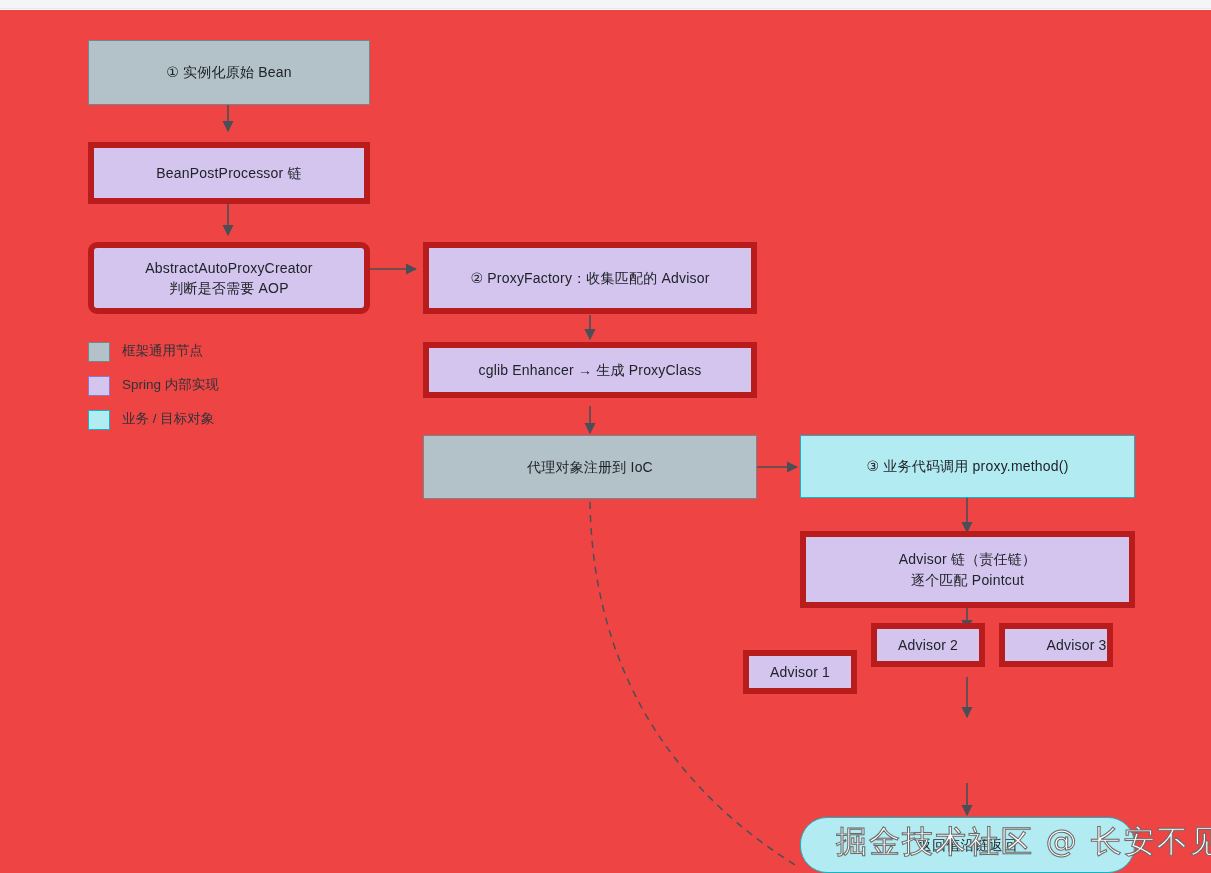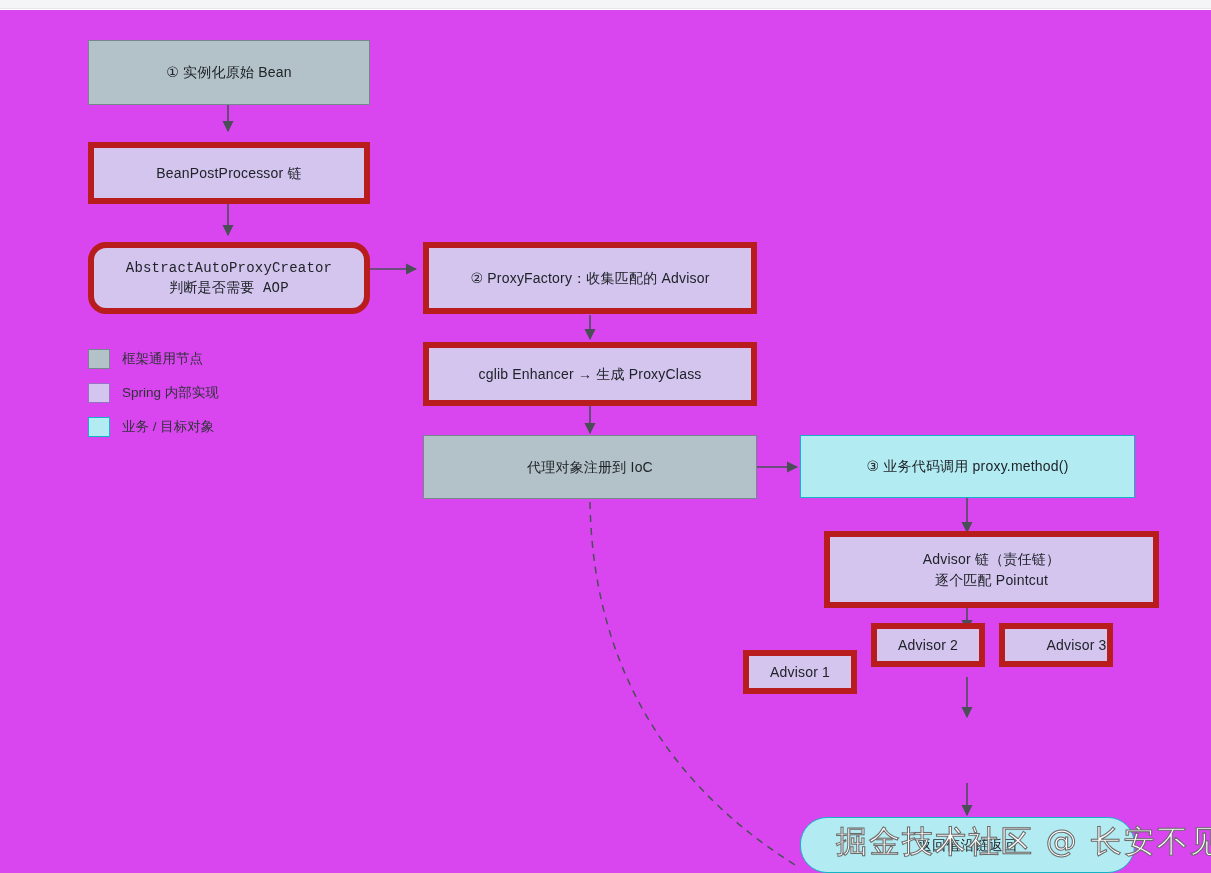--- a/index.html
+++ b/index.html
@@ -25,21 +25,21 @@
     border-bottom: 1px solid #e6e7ea;
     box-sizing: border-box;
   }
 
   
   #canvas {
     position: absolute;
     left: 0; top: 10px;
     width: 1211px;
     height: 863px;
-    background: #d946ef;
+    background: #ef4444;
     overflow: hidden;
   }
 
   
   #edges {
     position: absolute;
     left: 0; top: 0;
     width: 1211px;
     height: 863px;
     pointer-events: none;
@@ -65,32 +65,32 @@
     border: 1px solid #76868d;
   }
   .node.purple {
     background: #d3c5ee;
     border: 6px solid #b91c1c;
   }
   .node.cyan {
     background: #b2ecf2;
     border: 1px solid #14b3c6;
   }
-  .node.rounded { border-radius: 18px; font-family: Liberation Mono, monospace; }
+  .node.rounded { border-radius: 9px; }
 
   
   #legend {
     position: absolute;
     left: 88px;
     top: 332px;
     z-index: 3;
   }
   .legend-row {
     display: flex;
-    align-items: center;
+    align-items: flex-start;
     height: 34px;
   }
   .legend-swatch {
     width: 22px;
     height: 20px;
     box-sizing: border-box;
     margin-right: 12px;
   }
   .legend-swatch.gray   { background: #b3c2c8; border: 1px solid #76868d; }
   .legend-swatch.purple { background: #d3c5ee; border: 1px solid #9673c9; }
@@ -158,27 +158,27 @@
 
   <div class="node gray" style="left:88px; top:30px; width:282px; height:65px;">① 实例化原始 Bean</div>
 
   <div class="node purple" style="left:88px; top:132px; width:282px; height:62px;">BeanPostProcessor 链</div>
 
   <div class="node purple rounded" style="left:88px; top:232px; width:282px; height:72px;">AbstractAutoProxyCreator
 判断是否需要 AOP</div>
 
   <div class="node purple" style="left:423px; top:232px; width:334px; height:72px;">② ProxyFactory：收集匹配的 Advisor</div>
 
-  <div class="node purple" style="left:423px; top:332px; width:334px; height:64px;">cglib Enhancer → 生成 ProxyClass</div>
+  <div class="node purple" style="left:423px; top:332px; width:334px; height:56px;">cglib Enhancer → 生成 ProxyClass</div>
 
   <div class="node gray" style="left:423px; top:425px; width:334px; height:64px;">代理对象注册到 IoC</div>
 
   <div class="node cyan" style="left:800px; top:425px; width:335px; height:63px;">③ 业务代码调用 proxy.method()</div>
 
-  <div class="node purple" style="left:800px; top:521px; width:335px; height:77px;margin-left:24px;">Advisor 链（责任链）
+  <div class="node purple" style="left:800px; top:521px; width:335px; height:77px;">Advisor 链（责任链）
 逐个匹配 Pointcut</div>
 
   <div class="node purple" style="left:743px; top:613px; width:114px; height:44px;margin-top:27px;">Advisor 1</div>
 
   <div class="node purple" style="left:871px; top:613px; width:114px; height:44px;">Advisor 2</div>
 
   <div class="node purple" style="left:999px; top:613px; width:114px; height:44px;padding-left:41px;">Advisor 3</div>
 
 
   <div class="node cyan" style="left:800px; top:807px; width:335px; height:56px;border-radius:27px;">返回值沿链返回</div>

